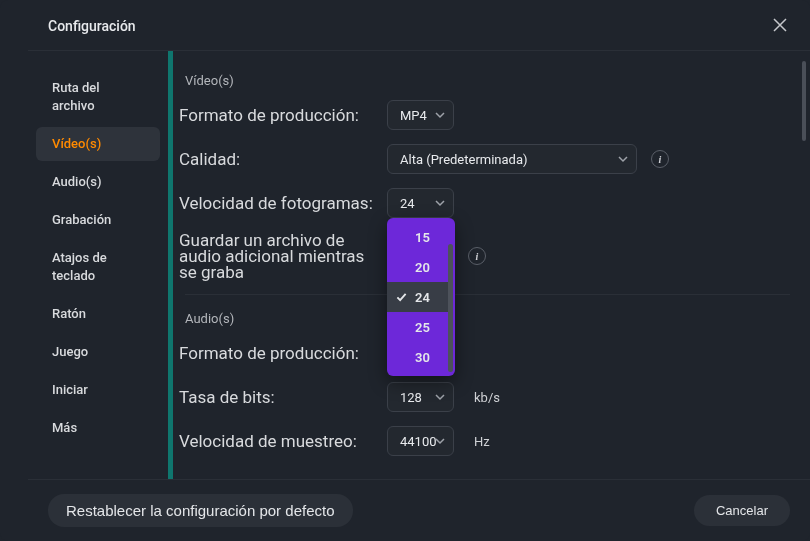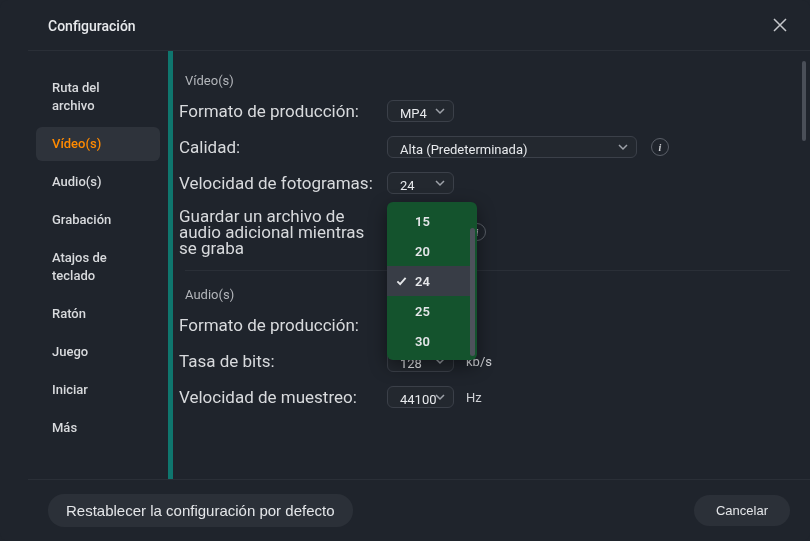--- a/index.html
+++ b/index.html
@@ -104,44 +104,44 @@
     text-align: left;
     padding-right: 12px;
     color: #d8dadd;
     font-size: 17px;
     line-height: 16px;
   }
   .row-label.multiline { line-height: 16px; }
 
   .select {
     position: relative;
-    height: 22px;
+    height: 30px;
     border: 1px solid #3b4049;
     border-radius: 6px;
     background: #23282f;
     display: flex;
-    align-items: flex-end;
+    align-items: center;
     padding: 0 28px 0 12px;
     color: #e8eaed;
     font-size: 13px;
     cursor: pointer;
   }
   .select .chev {
     position: absolute;
     right: 8px;
     top: 50%;
     transform: translateY(-50%);
     color: #9ea2a9;
   }
   .select .chev svg { width: 10px; height: 10px; display: block; }
   .select.sm { width: 67px; }
   .select.md { width: 250px; }
 
   .unit {
-    margin-left: 12px;
+    margin-left: 20px;
     color: #cfd1d5;
     font-size: 13px;
   }
 
   .info-icon {
     width: 18px; height: 18px;
     border: 1px solid #5a5f68;
     border-radius: 50%;
     display: flex; align-items: center; justify-content: center;
     font-size: 10px;
@@ -155,22 +155,22 @@
   .divider {
     border: none;
     border-top: 1px solid #2a2f37;
     margin: 14px 0 16px 6px;
   }
 
   .dropdown {
     position: absolute;
     left: 208px;
     top: 30px;
-    width: 90px;
-    background: #14532d;
+    width: 68px;
+    background: #6d28d9;
     border-radius: 6px;
     box-shadow: 0 6px 18px rgba(0,0,0,0.45);
     z-index: 50;
     padding: 4px 0;
     display: flex;
   }
   .dropdown-inner { flex: 1; }
   .dropdown-item {
     position: relative;
     height: 30px;

